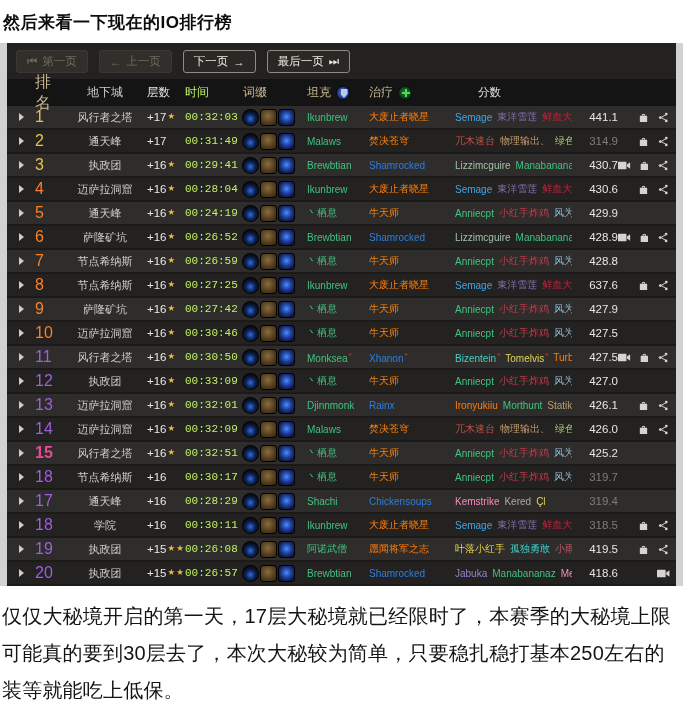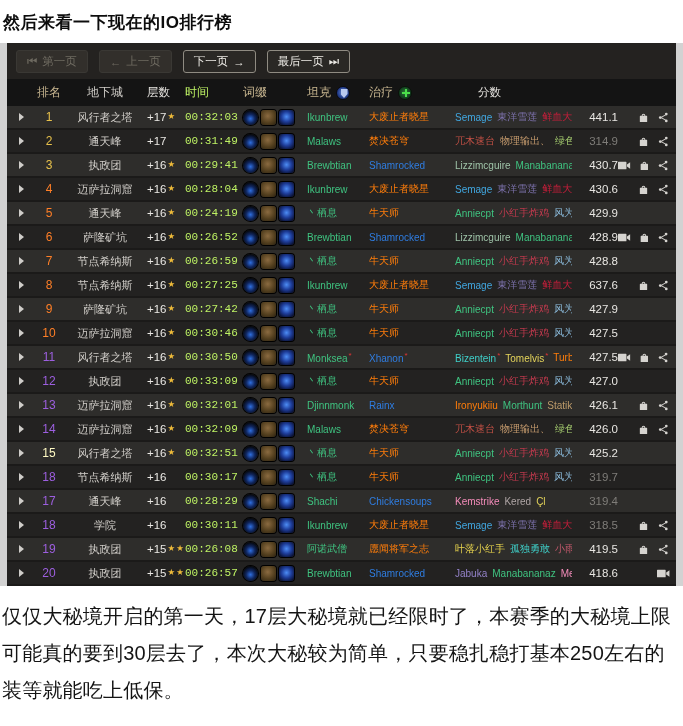--- a/index.html
+++ b/index.html
@@ -11,21 +11,21 @@
   .pager { display:flex; align-items:center; gap:11px; padding:7px 9px 6px 9px; }
   .pbtn { font-size:11.5px; height:23px; padding:0 10px; border-radius:3px; display:flex; align-items:center; gap:5px;
           background:#34323f; }
   .pbtn.disabled { background:#322f2b; border:1px solid #3a3834; color:#6e6a60; }
   .pbtn.enabled { background:#2a2825; border:1px solid #8f8b82; color:#eceae5; cursor:pointer; }
   .thead { display:flex; align-items:center; height:27px; background:#141414; color:#c9b791; font-size:12px; }
   .trow { display:flex; align-items:center; height:24px; font-size:11px; border-bottom:2px solid #1b1a19; }
   .trow.odd { background:#2e2d2b; }
   .trow.even { background:#232221; }
   .c-exp { width:28px; display:flex; justify-content:center; }
-  .c-rank { width:28px; text-align:center; font-size:12px; }
+  .c-rank { width:28px; font-size:16px; }
   .c-dun { width:84px; text-align:center; color:#d2cfca; }
   .c-lvl { width:38px; color:#eae8e4; font-size:11.5px; white-space:nowrap; }
   .c-time { width:50px; color:#bef264;font-family:Liberation Mono, monospace; }
   .c-affix { width:64px; display:flex; align-items:center; gap:3px;margin-left:8px; }
   .c-tank { width:62px; white-space:nowrap; overflow:hidden; }
   .c-heal { width:86px; white-space:nowrap; overflow:hidden; }
   .c-dps { flex:1; white-space:nowrap; overflow:hidden; display:flex; gap:5px; align-items:center; }
   .c-score { width:46px; text-align:right; color:#e8e6e2; font-size:11.5px; }
   .c-icons { width:58px; display:flex; justify-content:flex-end; gap:7px; padding-right:6px; align-items:center; }
   .score-dim { color:#7f7d79 !important; }
@@ -556,21 +556,21 @@
                 <circle cx="18" cy="19.5" r="3"></circle>
                 <path d="M6.5 10.8 16.2 5.4l1 1.8-9.7 5.4zm0 2.4 9.7 5.4 1-1.8-9.7-5.4z"></path>
               </svg>
             </span>
           </div>
         </div>
         <div class="trow odd">
           <div class="c-exp">
             <span class="expander"></span>
           </div>
-          <div class="c-rank" style="color: #fef9c3;">15</div>
+          <div class="c-rank" style="color: #ec4899; font-weight: bold;">15</div>
           <div class="c-dun">风行者之塔</div>
           <div class="c-lvl"><span>+16</span><span class="star">★</span></div>
           <div class="c-time">00:32:51</div>
           <div class="c-affix">
             <span class="affix a1"></span>
             <span class="affix a2"></span>
             <span class="affix a3"></span>
           </div>
           <div class="c-tank"><span class="name" style="color: rgb(63, 195, 128);">丶栖息</span></div>
           <div class="c-heal"><span class="name" style="color: rgb(255, 125, 10);">牛天师</span></div>

